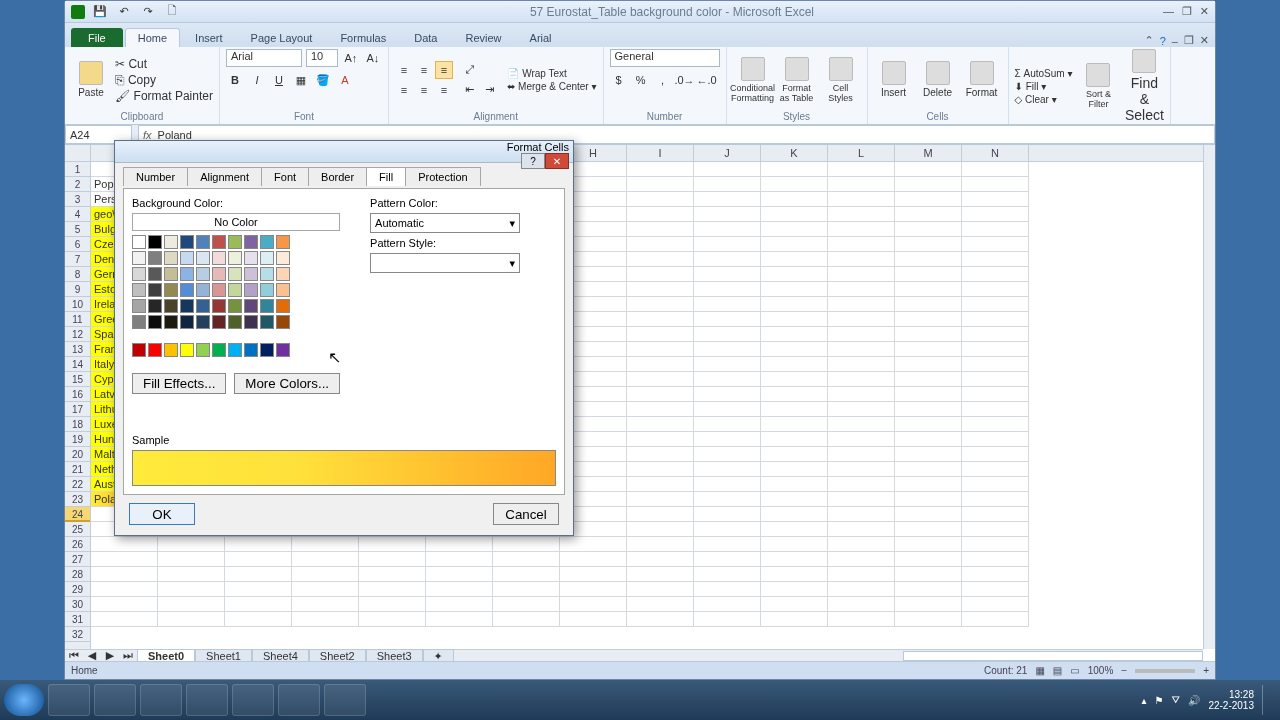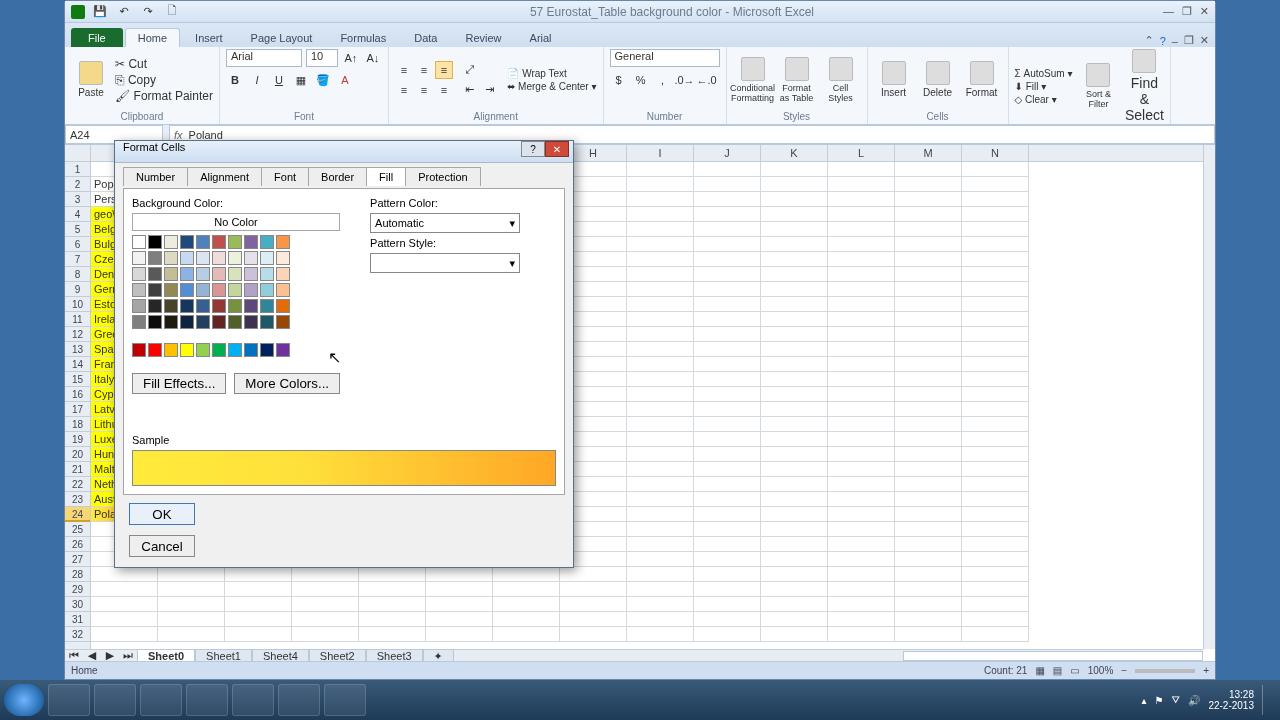--- a/index.html
+++ b/index.html
@@ -22,21 +22,21 @@
 .bigbtn { width: 40px; display: flex; flex-direction: column; align-items: center; gap: 2px; font-size: 10px; }
 .bigbtn .ico { width: 24px; height: 24px; background: #ddd; border: 1px solid #bbb; border-radius: 2px; }
 .clip-mini { display: flex; flex-direction: column; gap: 2px; font-size: 12px; }
 .font-row { display: flex; gap: 4px; align-items: center; }
 .font-sel { border: 1px solid #abb8c8; background: #fff; height: 18px; padding: 0 4px; font-size: 11px; }
 .icobtn { width: 18px; height: 18px; border: 1px solid transparent; display: inline-flex; align-items: center; justify-content: center; }
 .align-col { display: flex; flex-direction: column; gap: 2px; }
 .align-row { display: flex; gap: 2px; }
 .align-row .sel { background: #fbe3a6; border: 1px solid #e1b34a; }
 .namebox-row { height: 20px; display: flex; align-items: stretch; background: #e8eef7; border-bottom: 1px solid #b9c9dc; }
-.namebox { width: 98px; border: 1px solid #b9c9dc; background: #fff; padding: 1px 4px; font-size: 11px; display: flex; align-items: center; }
+.namebox { width: 67px; border: 1px solid #b9c9dc; background: #fff; padding: 1px 4px; font-size: 11px; display: flex; align-items: center; }
 .fxcell { border: 1px solid #b9c9dc; background: #fff; display: flex; align-items: center; gap: 6px; padding: 0 4px; font-size: 11px; flex: 1; }
 .fx { font-style: italic; color: #666; }
 .sheet { flex: 1; background: #fff; position: relative; overflow: hidden; }
 .colhdrs { position: absolute; left: 26px; right: 12px; top: 0; height: 17px; display: flex; background: #e8edf4; border-bottom: 1px solid #c2cdda; }
 .colhdr { width: 67px; border-right: 1px solid #c2cdda; text-align: center; font-size: 11px; color: #445; line-height: 17px; }
 .rowhdrs { position: absolute; left: 0; top: 17px; width: 26px; bottom: 12px; background: #e8edf4; border-right: 1px solid #c2cdda; }
 .rowhdr { height: 15px; border-bottom: 1px solid #c2cdda; text-align: center; font-size: 10px; color: #445; line-height: 15px; }
 .gridarea { position: absolute; left: 26px; top: 17px; right: 12px; bottom: 12px; }
 .gridrow { height: 15px; display: flex; }
 .grcell { width: 67px; height: 15px; border-right: 1px solid #d4d9e0; border-bottom: 1px solid #d4d9e0; font-size: 11px; padding: 0 3px; line-height: 15px; overflow: hidden; white-space: nowrap; }
@@ -49,38 +49,38 @@
 .sheet-tab { padding: 0 10px; border: 1px solid #b9c9dc; background: #dfe7f1; border-bottom: none; border-radius: 0 0 3px 3px; }
 .sheet-tab.active { background: #fff; font-weight: bold; }
 .status { height: 18px; background: #cfdef0; display: flex; align-items: center; font-size: 10px; padding: 0 6px; color: #445; border-top: 1px solid #b9c9dc; }
 .status .right { margin-left: auto; display: flex; gap: 8px; align-items: center; }
 .taskbar { position: absolute; left: 0; right: 0; bottom: 0; height: 40px; background: linear-gradient(#3a5a7a, #1e3a56); display: flex; align-items: center; gap: 4px; padding: 0 4px; }
 .start { width: 40px; height: 32px; border-radius: 16px; background: radial-gradient(circle, #6cb5ff, #0a4a8a); }
 .tb-ico { width: 42px; height: 32px; background: rgba(255,255,255,0.08); border: 1px solid rgba(255,255,255,0.15); border-radius: 3px; }
 .trayside { margin-left: auto; display: flex; gap: 8px; align-items: center; color: #fff; font-size: 10px; padding-right: 6px; }
 
 .dialog { position: absolute; left: 114px; top: 140px; width: 460px; background: #f0f0f0; border: 1px solid #5a6f88; box-shadow: 3px 3px 10px rgba(0,0,0,0.4); font-size: 11px; }
-.dlg-title { height: 22px; background: linear-gradient(#e8f0fa,#cddff3); display: flex; align-items: flex-start; padding: 0 4px 0 8px; border-bottom: 1px solid #aeb9c6; }
+.dlg-title { height: 22px; background: linear-gradient(#e8f0fa,#cddff3); display: flex; align-items: flex-end; padding: 0 4px 0 8px; border-bottom: 1px solid #aeb9c6; flex-direction: column; }
 .dlg-title .btns { margin-left: auto; display: flex; }
 .dlg-title .dbtn { width: 24px; height: 16px; border: 1px solid #888; background: #dce3ec; display: flex; align-items: center; justify-content: center; font-size: 10px; }
 .dlg-title .dbtn.close { background: #d04a3a; color: #fff; border-color: #8a2e22; }
 .dlg-body { padding: 4px 8px 8px 8px; }
 .dlg-tabs { display: flex; gap: 0; margin-bottom: 2px; }
 .dlg-tab { padding: 3px 12px; border: 1px solid #a6a6a6; background: #eee; border-bottom: none; margin-right: -1px; }
 .dlg-tab.active { background: #fff; position: relative; z-index: 2; }
 .dlg-panel { border: 1px solid #a6a6a6; background: #fff; padding: 8px; position: relative; }
 .dlg-row { display: flex; gap: 30px; }
 .dlg-col { display: flex; flex-direction: column; gap: 4px; }
 .nocolor { border: 1px solid #a6a6a6; text-align: center; padding: 2px 30px; background: #fff; }
 .swatches { display: grid; grid-template-columns: repeat(10, 14px); gap: 2px; }
 .sw { width: 14px; height: 14px; border: 1px solid #888; }
 .dlg-btn { border: 1px solid #888; background: #eee; padding: 2px 10px; }
 .dlg-select { border: 1px solid #888; background: #fff; height: 20px; display: flex; align-items: center; padding: 0 4px; justify-content: space-between; width: 150px; }
 .sample-box { height: 36px; background: linear-gradient(90deg, #ffeb3b 0%, #ffe03b 40%, #ffa726 100%); border: 1px solid #888; margin-top: 4px; }
-.dlg-foot { display: flex; justify-content: space-between; gap: 10px; padding: 8px 6px 2px 6px; flex-direction: column; }
+.dlg-foot { display: flex; justify-content: space-between; gap: 10px; padding: 8px 6px 2px 6px; }
 .dlg-foot .okbtn { width: 66px; height: 22px; border: 1px solid #3a7ab8; background: #e8f0fa; }
 .cursor { position: absolute; left: 328px; top: 348px; font-size: 16px; color: #000; pointer-events: none; }
 .num { text-align: right; }
 .bb { font-weight: bold; }
 .u { text-decoration: underline; }
 </style>
 </head>
 <body>
 
 <div class="desktop">
@@ -357,36 +357,20 @@
             <div class="grcell"></div>
             <div class="grcell"></div>
           </div>
           <div class="gridrow">
             <div class="grcell yellow">geo\</div>
             <div class="grcell yellow"></div>
             <div class="grcell yellow"></div>
             <div class="grcell yellow"></div>
             <div class="grcell yellow num">004</div>
             <div class="grcell yellow num">2005</div>
-            <div class="grcell"></div>
-            <div class="grcell"></div>
-            <div class="grcell"></div>
-            <div class="grcell"></div>
-            <div class="grcell"></div>
-            <div class="grcell"></div>
-            <div class="grcell"></div>
-            <div class="grcell"></div>
-          </div>
-          <div class="gridrow">
-            <div class="grcell yellow">Belg</div>
-            <div class="grcell yellow"></div>
-            <div class="grcell yellow"></div>
-            <div class="grcell yellow"></div>
-            <div class="grcell yellow num">421</div>
-            <div class="grcell yellow num">10445852</div>
             <div class="grcell"></div>
             <div class="grcell"></div>
             <div class="grcell"></div>
             <div class="grcell"></div>
             <div class="grcell"></div>
             <div class="grcell"></div>
             <div class="grcell"></div>
             <div class="grcell"></div>
           </div>
           <div class="gridrow">

